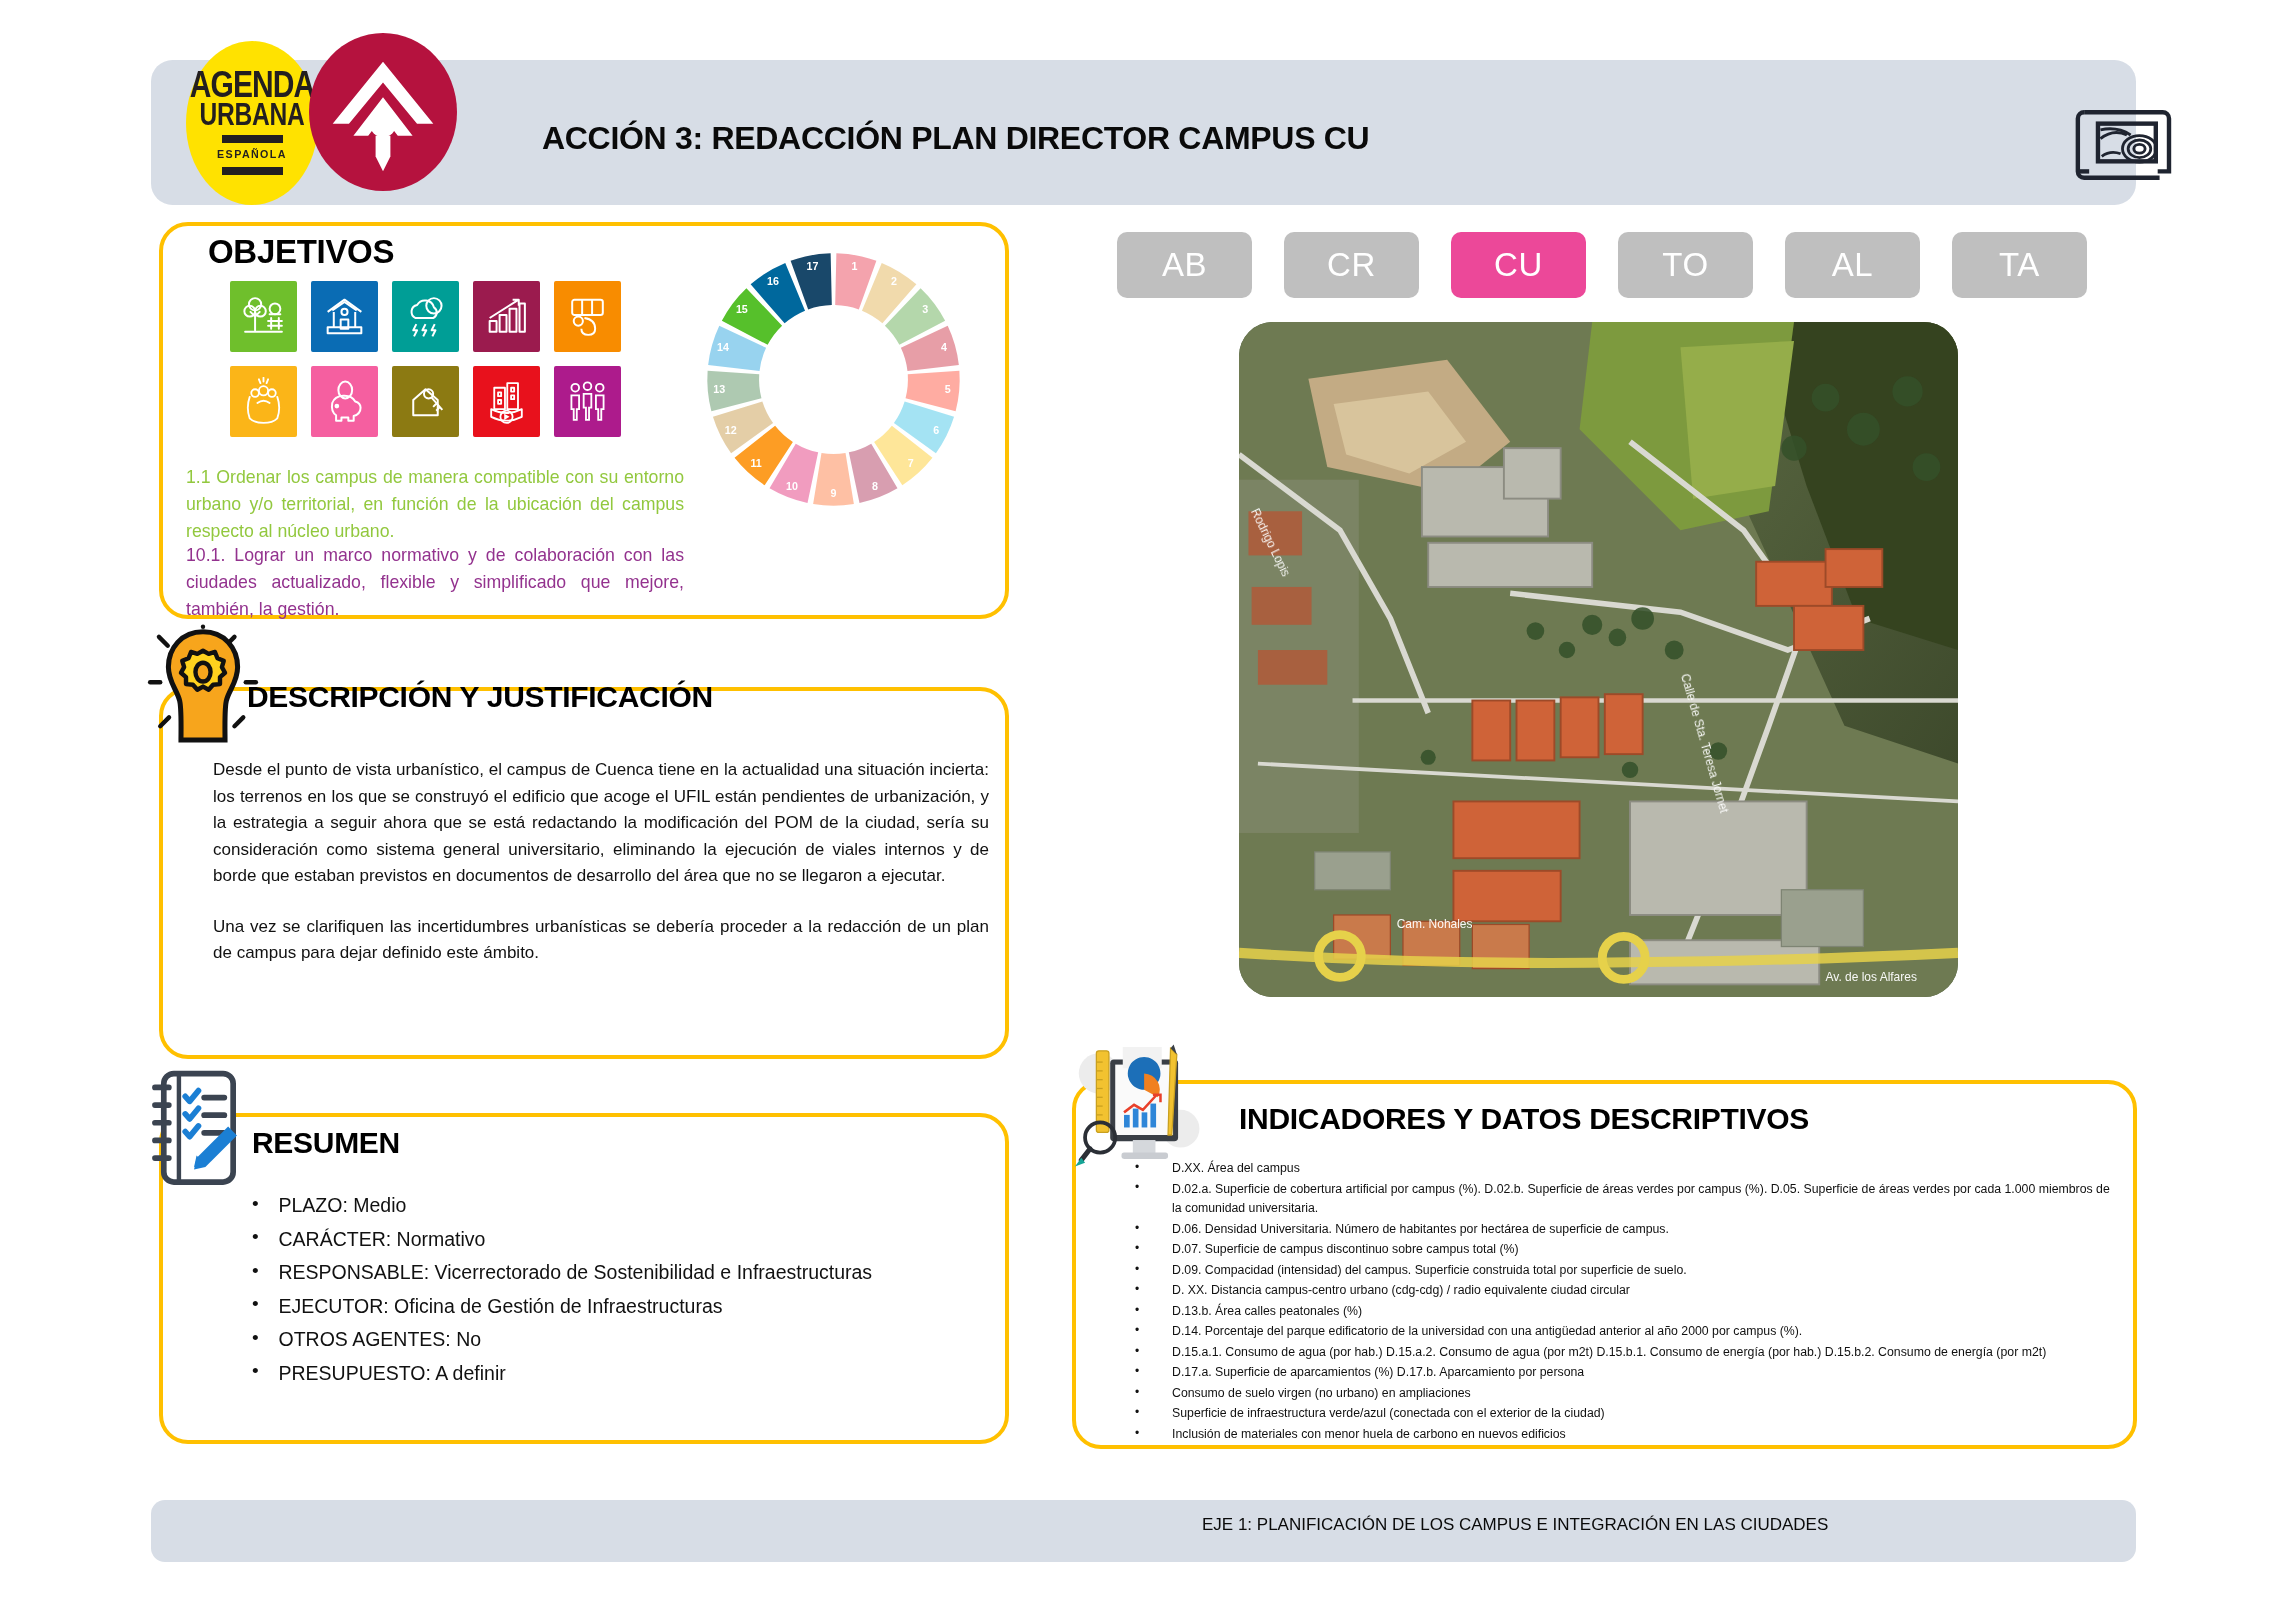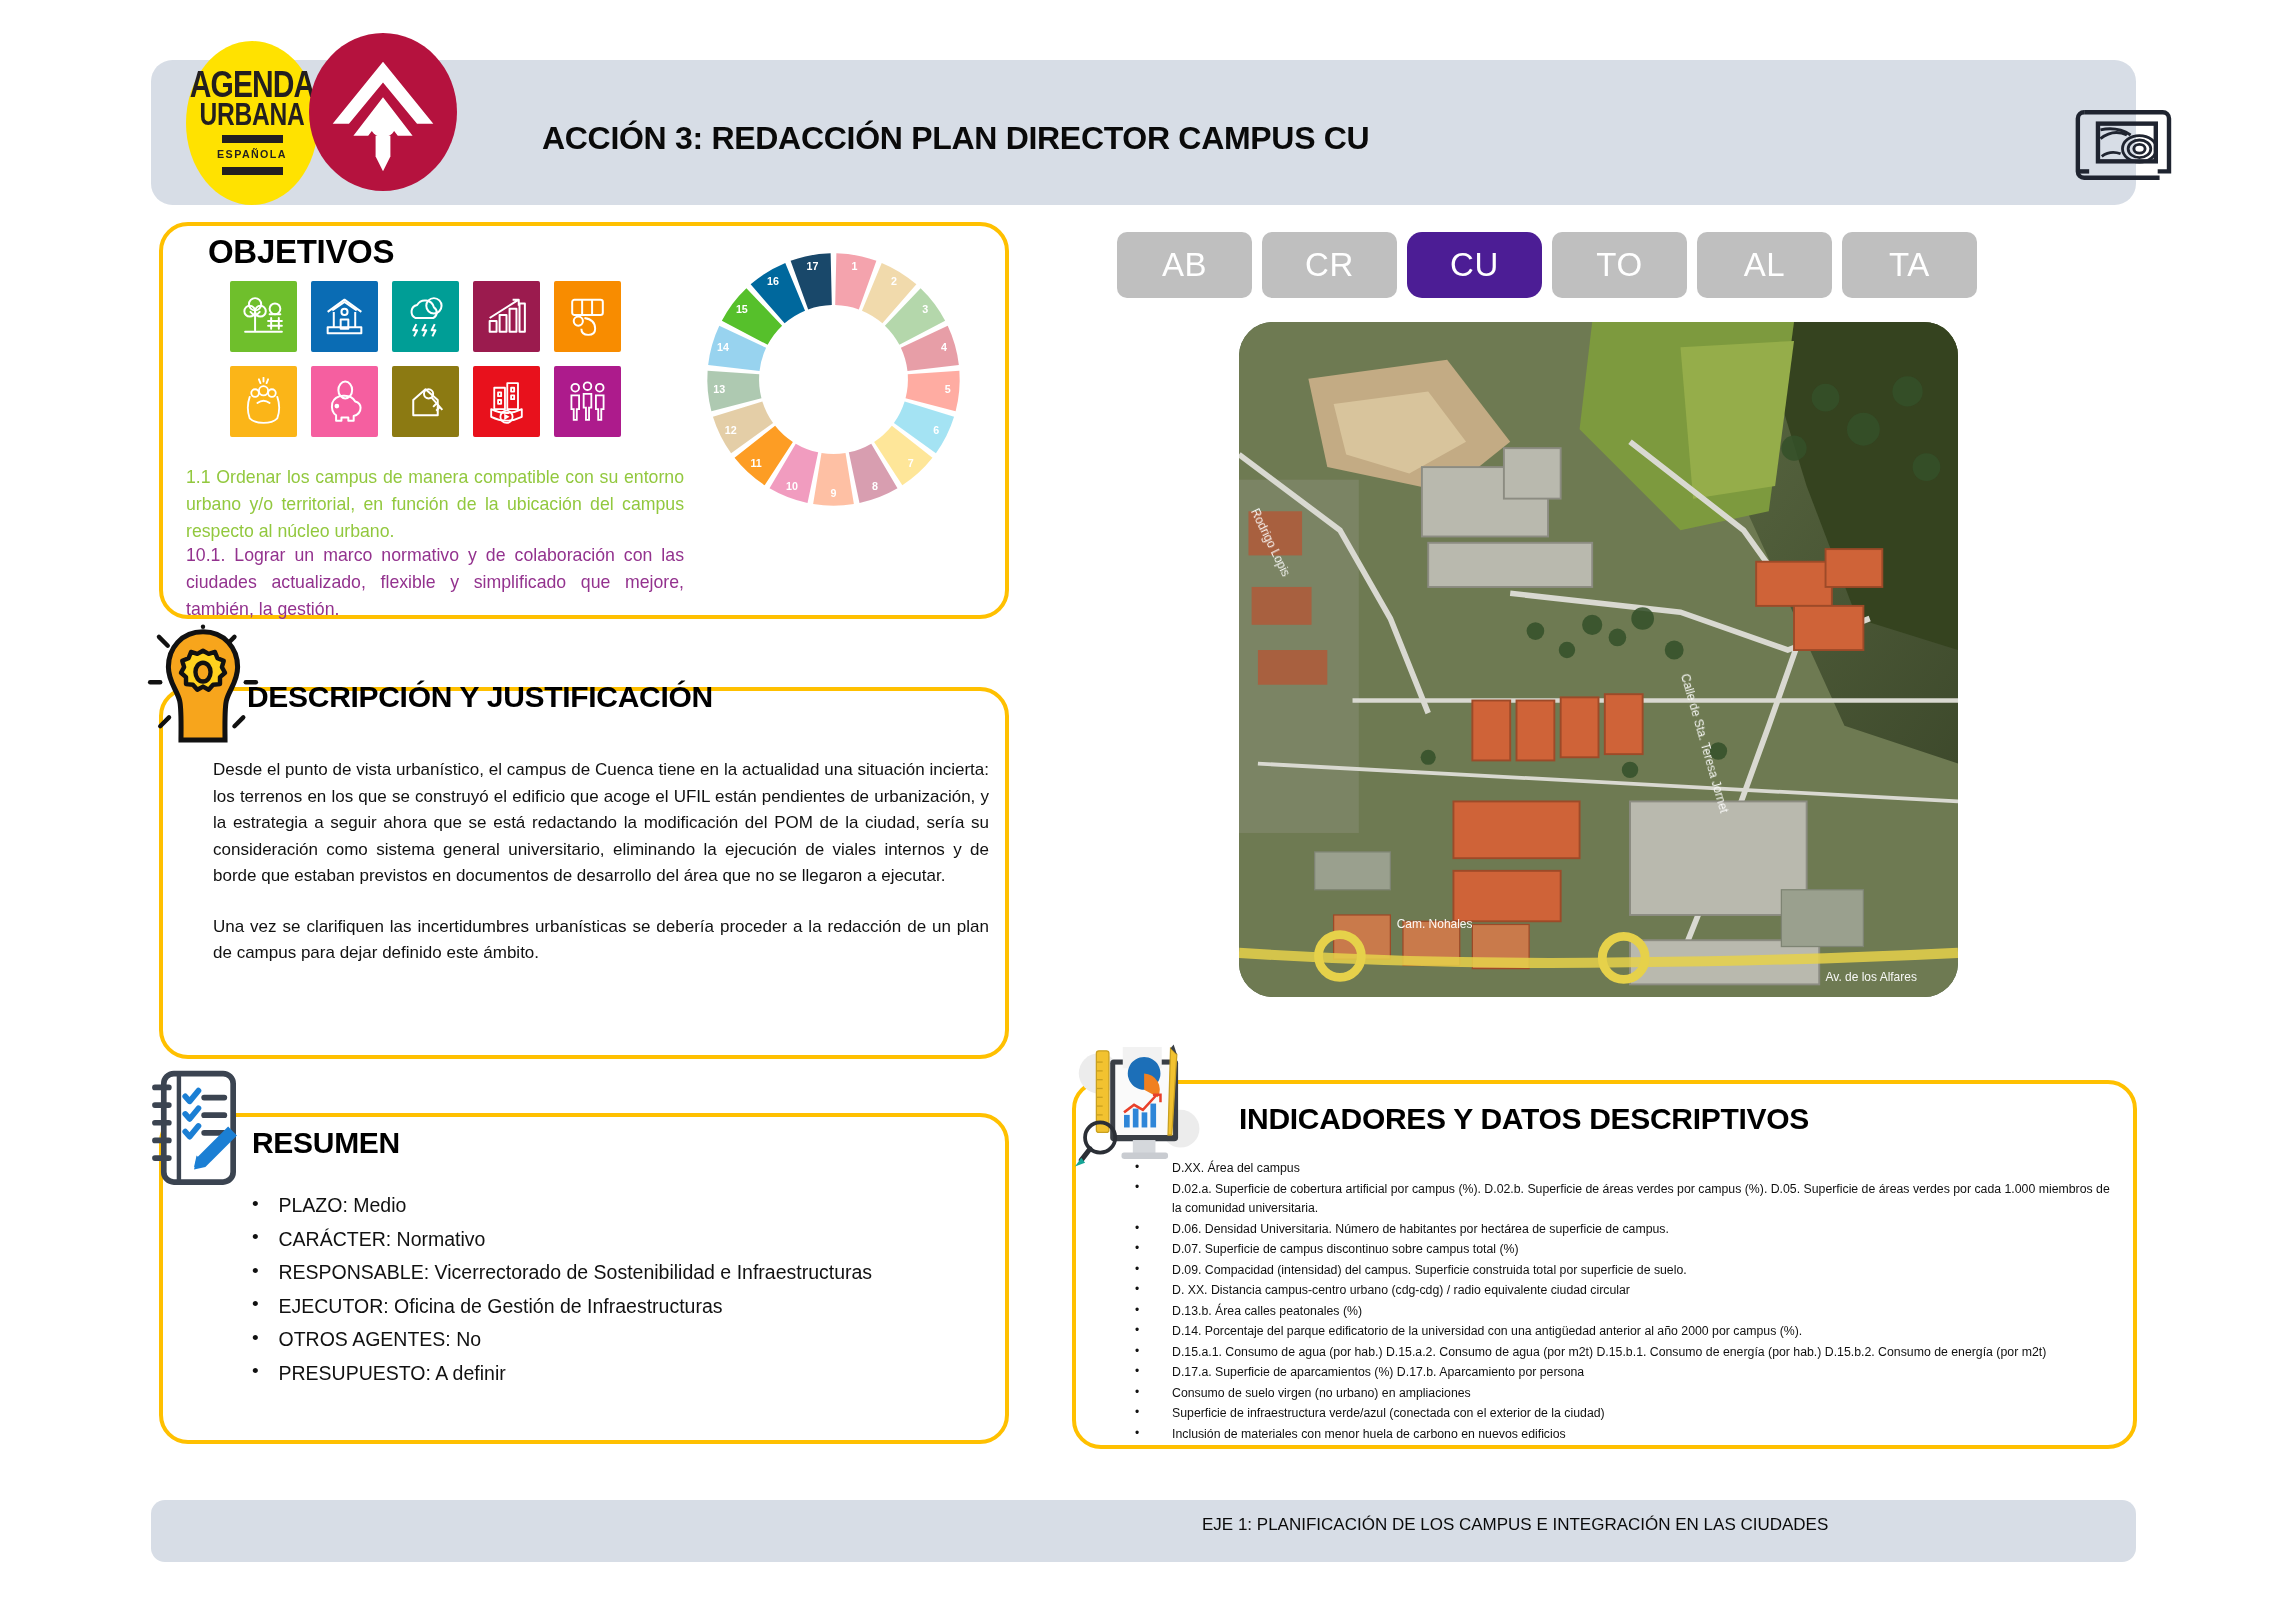--- a/index.html
+++ b/index.html
@@ -63,25 +63,25 @@
   
   #resumen-card { left: 159px; top: 1113px; width: 850px; height: 331px; }
   #resumen-title { left: 252px; top: 1126px; font-size: 30px; }
   .notepad-icon { position: absolute; left: 146px; top: 1066px; width: 98px; height: 123px; }
   .resumen-list { position: absolute; left: 252px; top: 1189px; width: 725px;
                   font-size: 19.5px; line-height: 1.72; color:#111; list-style: none; }
   .resumen-list li { position: relative; padding-left: 26.5px; }
   .resumen-list li:before { content: "•"; position:absolute; left: 0; top:-1.3px; font-size: 19px; }
 
   
-  .tabs { position: absolute; left: 1117px; top: 232px; display: flex; gap: 10px; }
+  .tabs { position: absolute; left: 1117px; top: 232px; display: flex; gap: 32px; }
   .tab { width: 135px; height: 66px; border-radius: 10px; background: #BFBFBF;
          display:flex; align-items:center; justify-content:center;
          font-size: 33px; color: #ffffff; font-weight: 400; letter-spacing: 0.6px; }
-  .tab.active { background: #4c1d95; border-radius: 15px; }
+  .tab.active { background: #ec4899; }
 
   
   .photo-frame { position: absolute; left: 1239px; top: 322px; width: 719px; height: 675px;
                  border-radius: 34px; overflow: hidden; background:#4a5a3a; }
   .photo-frame svg { display:block; width:100%; height:100%; }
 
   
   #indicadores-card { left: 1072px; top: 1080px; width: 1065px; height: 369px; }
   #indicadores-title { left: 1239px; top: 1102px; font-size: 30px; }
   .chart-icon { position: absolute; left: 1075px; top: 1034px; width: 132px; height: 136px; }

